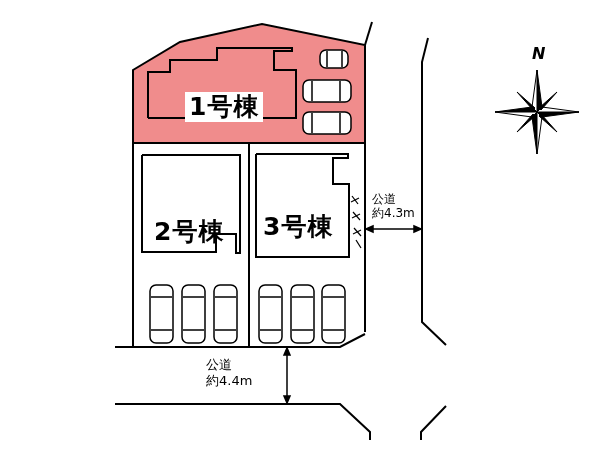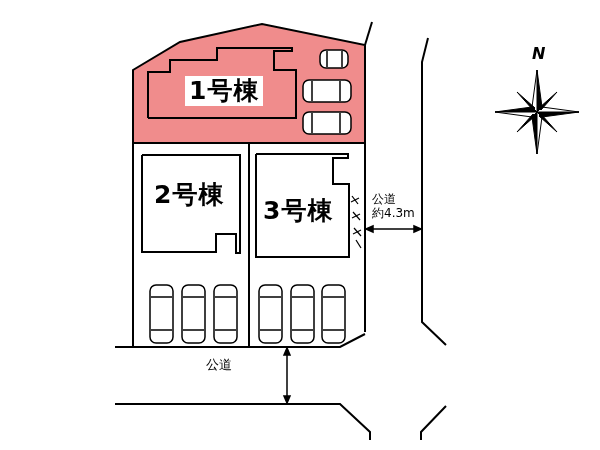--- a/index.html
+++ b/index.html
@@ -1,18 +1,18 @@
 <!DOCTYPE html>
 <html><head>
   <meta charset="utf-8">
   <style>
     html, body { margin: 0; padding: 0; background: #ffffff; }
     body { width: 600px; height: 450px; position: relative; overflow: hidden; font-family: "DejaVu Sans", sans-serif; }
     svg { position: absolute; left: 0; top: 0; }
-    .lbl-house { position: absolute; background: #ffffff; font-weight: bold; font-size: 25px; color: #000; line-height: 30px; padding: 0 4px; letter-spacing: 1px; }
+    .lbl-house { position: absolute; background: #ffffff; font-weight: bold; font-size: 25px; color: #000; line-height: 30px; padding: 0 4px; letter-spacing: 1px; margin-top: 16px; }
     .lbl-road { position: absolute; font-size: 12px; color: #000; line-height: 14px; text-align: left; }
     .lbl-n { position: absolute; font-size: 16px; font-style: italic; font-weight: bold; color: #000; }
   </style>
 </head>
 <body>
 
 <svg width="600" height="450" viewBox="0 0 600 450">
 
   <polygon points="133,70 180,42 262,24 365,45 365,143 133,143" fill="#F08C8C" stroke="#000" stroke-width="2"></polygon>
 
@@ -101,24 +101,25 @@
     <polygon points="-42,0 -5,-5 0,0" fill="#000" stroke="#000" stroke-width="1"></polygon>
     <polygon points="-42,0 -5,5 0,0" fill="#fff" stroke="#000" stroke-width="1"></polygon>
     <polygon points="20,-20 4,-2 2,-4" fill="#000" stroke="#000" stroke-width="1"></polygon>
     <polygon points="20,20 2,4 4,2" fill="#000" stroke="#000" stroke-width="1"></polygon>
     <polygon points="-20,20 -4,2 -2,4" fill="#000" stroke="#000" stroke-width="1"></polygon>
     <polygon points="-20,-20 -2,-4 -4,-2" fill="#000" stroke="#000" stroke-width="1"></polygon>
   </g>
 </svg>
 
 <div class="lbl-house" style="left:185px;top:76px;">1号棟</div>
-<div class="lbl-house" style="left:150px;top:180px;background:transparent;">2号棟</div>
+<div class="lbl-house" style="left:150px;top:201px;background:transparent;">2号棟</div>
 <div class="lbl-house" style="left:259px;top:196px;background:transparent;">3号棟</div>
 
 <div class="lbl-road" style="left:372px;top:192px;width:50px;">
   <div>公道</div>
   <div>約4.3m</div>
 </div>
 <div class="lbl-road" style="left:206px;top:357px;width:76px;font-size:13px;line-height:16px;">
   <div>公道</div>
+  <div>約4.4m</div>
 </div>
 
 <div class="lbl-n" style="left:532px;top:44px;">N</div>
 
 </body></html>

